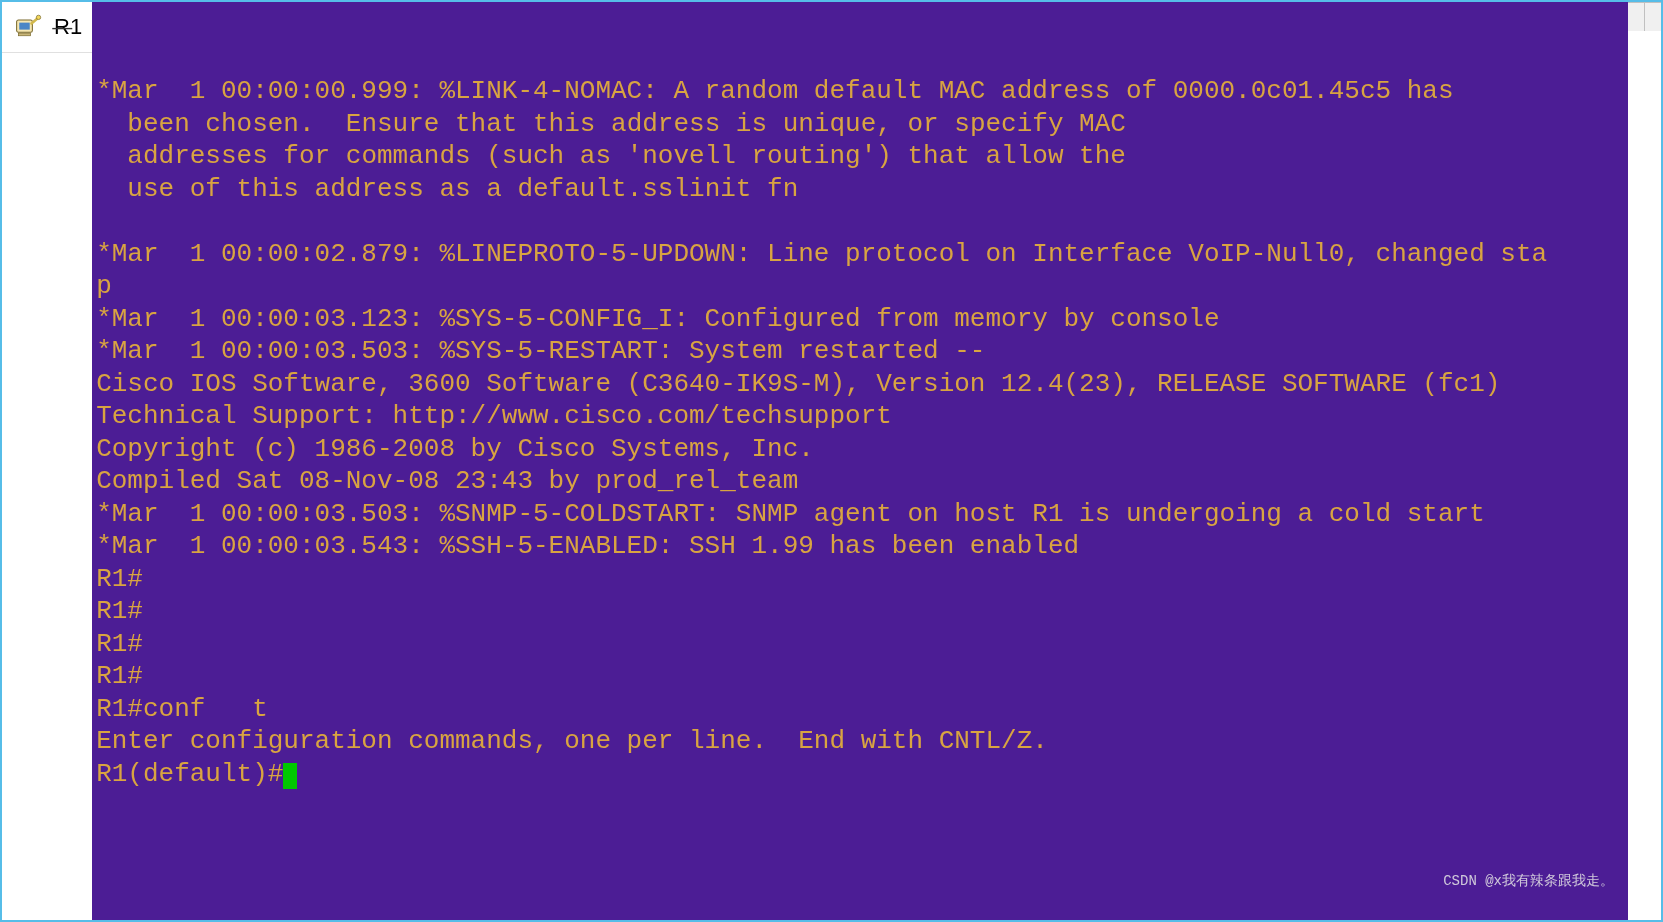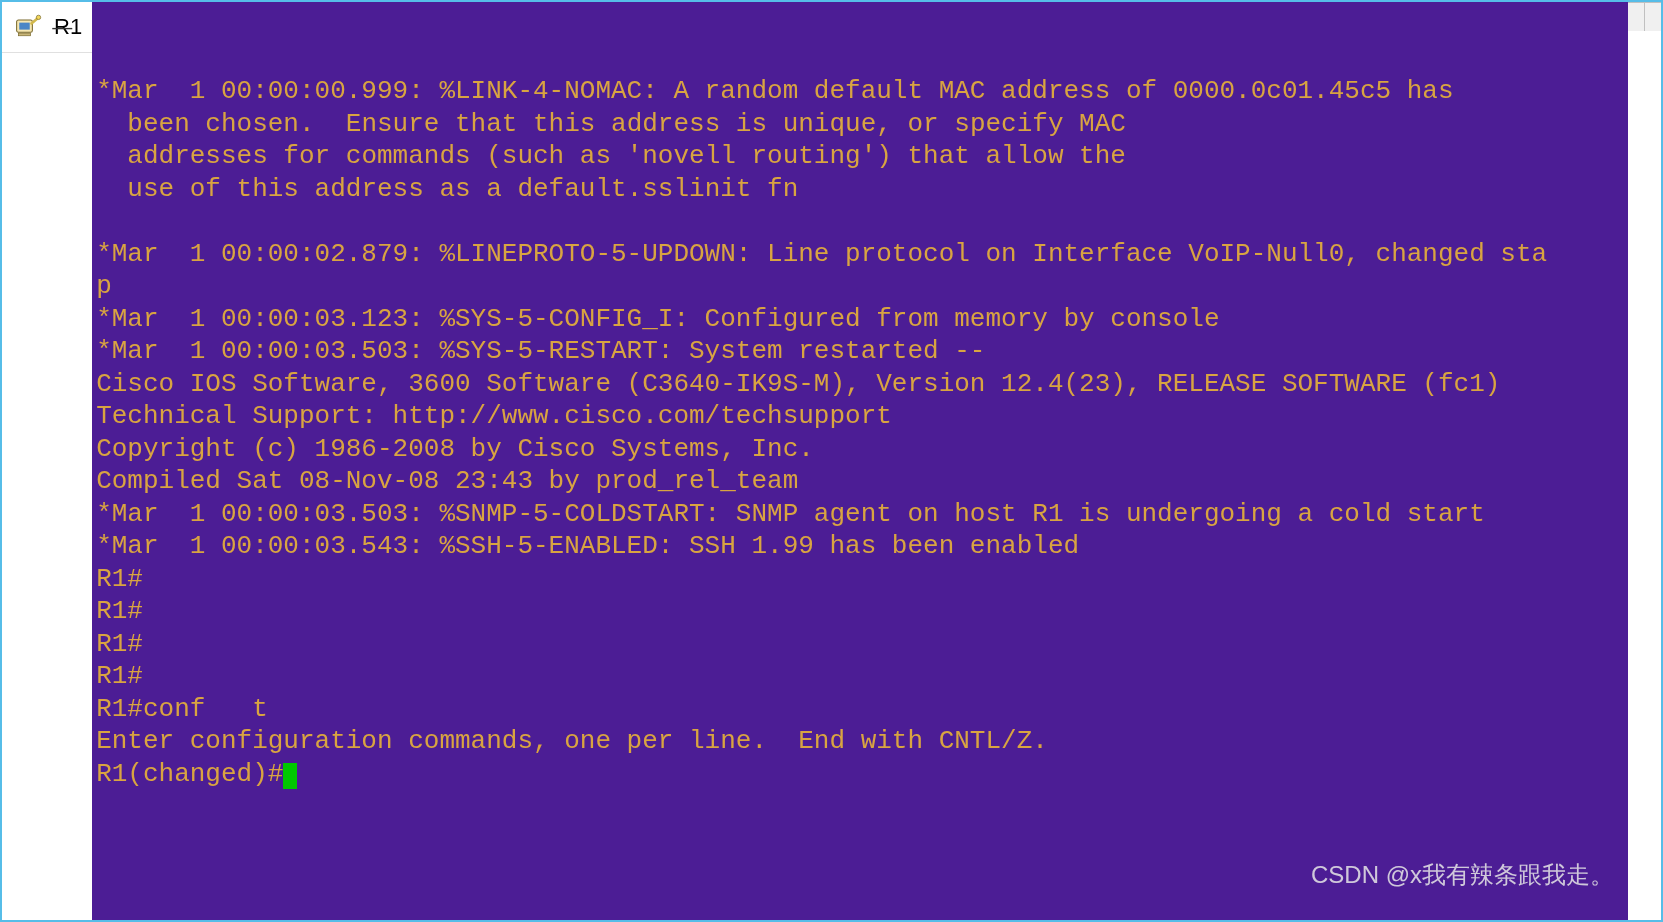--- a/index.html
+++ b/index.html
@@ -93,23 +93,23 @@
   }
   .status-sep {
     border-left: 1px solid #c0c0c0;
     height: 100%;
     margin: 0 8px;
   }
   .watermark {
     position: absolute;
     right: 14px;
     bottom: 30px;
-    font-size: 24px;
+    font-size: 14px;
     color: rgba(230,230,230,0.85);
-    font-family: Liberation Sans, sans-serif;
+    font-family: Liberation Mono, monospace;
     pointer-events: none;
   }
 </style>
 </head>
 <body>
 
 <div class="window">
   <div class="titlebar">
     <span class="app-icon">
       <svg viewBox="0 0 32 32" width="28" height="28">
@@ -142,21 +142,21 @@
 Copyright (c) 1986-2008 by Cisco Systems, Inc.
 Compiled Sat 08-Nov-08 23:43 by prod_rel_team
 *Mar  1 00:00:03.503: %SNMP-5-COLDSTART: SNMP agent on host R1 is undergoing a cold start
 *Mar  1 00:00:03.543: %SSH-5-ENABLED: SSH 1.99 has been enabled
 R1#
 R1#
 R1#
 R1#
 R1#conf   t
 Enter configuration commands, one per line.  End with CNTL/Z.
-</span><span>R1(changed)#</span><span class="cursor"></span>
+</span><span>R1(default)#</span><span class="cursor"></span>
     <div class="watermark">CSDN @x我有辣条跟我走。</div>
   </div>
 
   <div class="statusbar">
     <span class="status-sep"></span>
     <span></span>
   </div>
 </div>
 
 </body></html>

